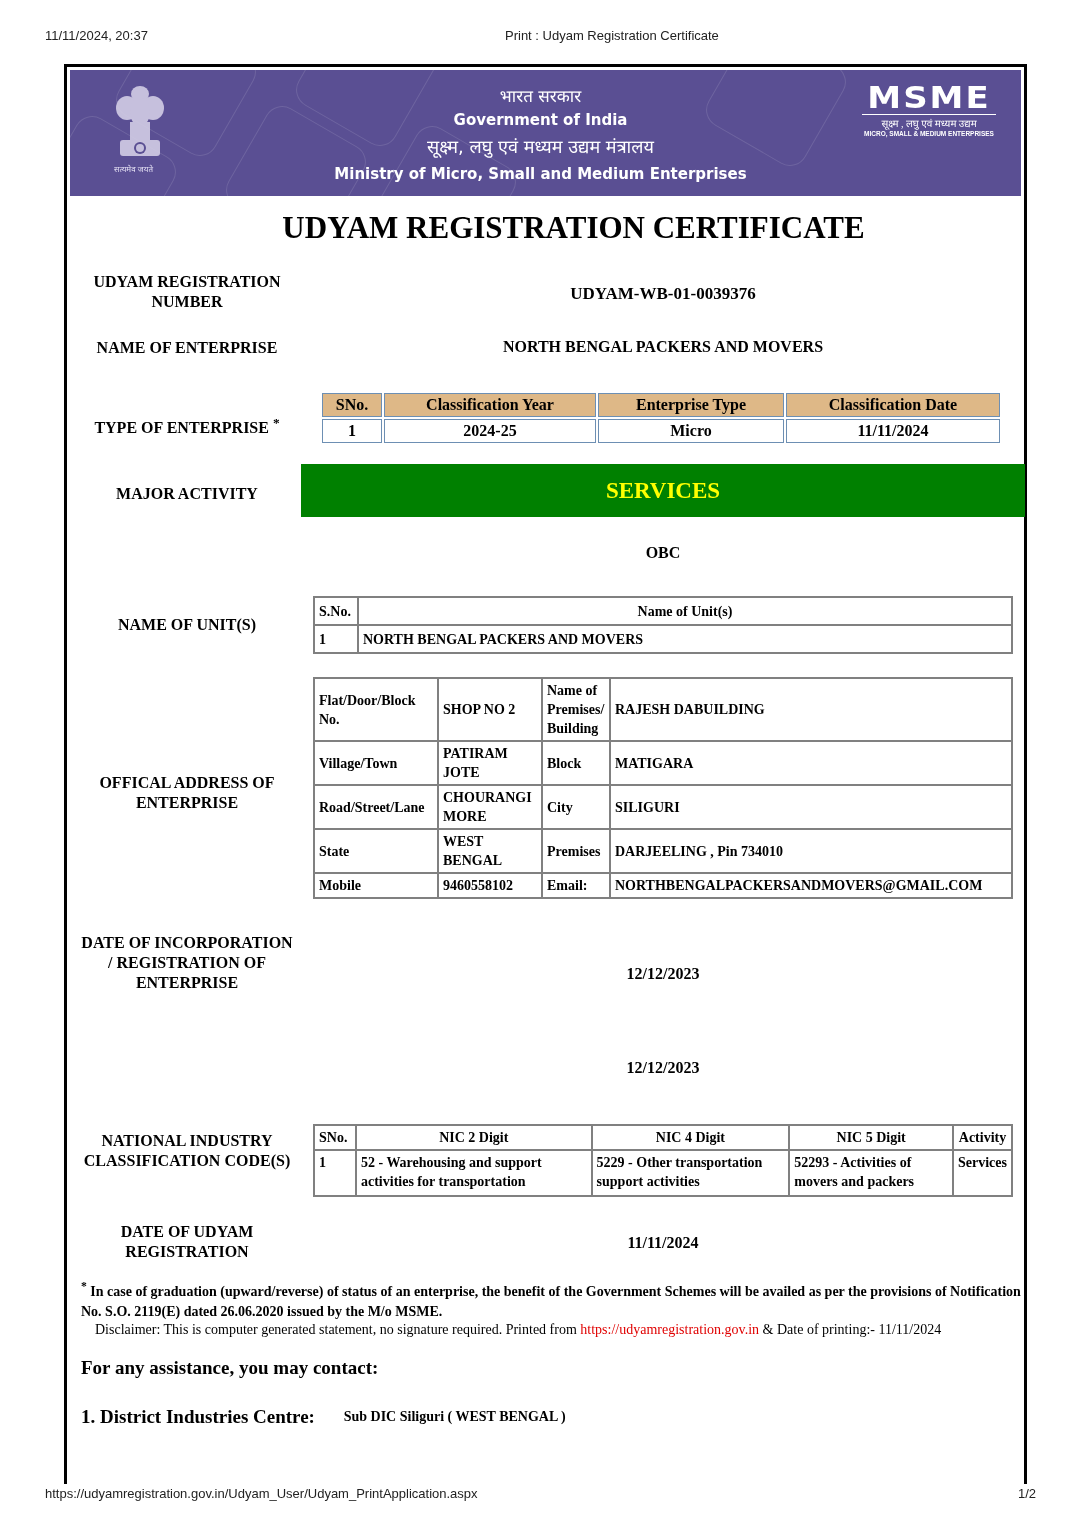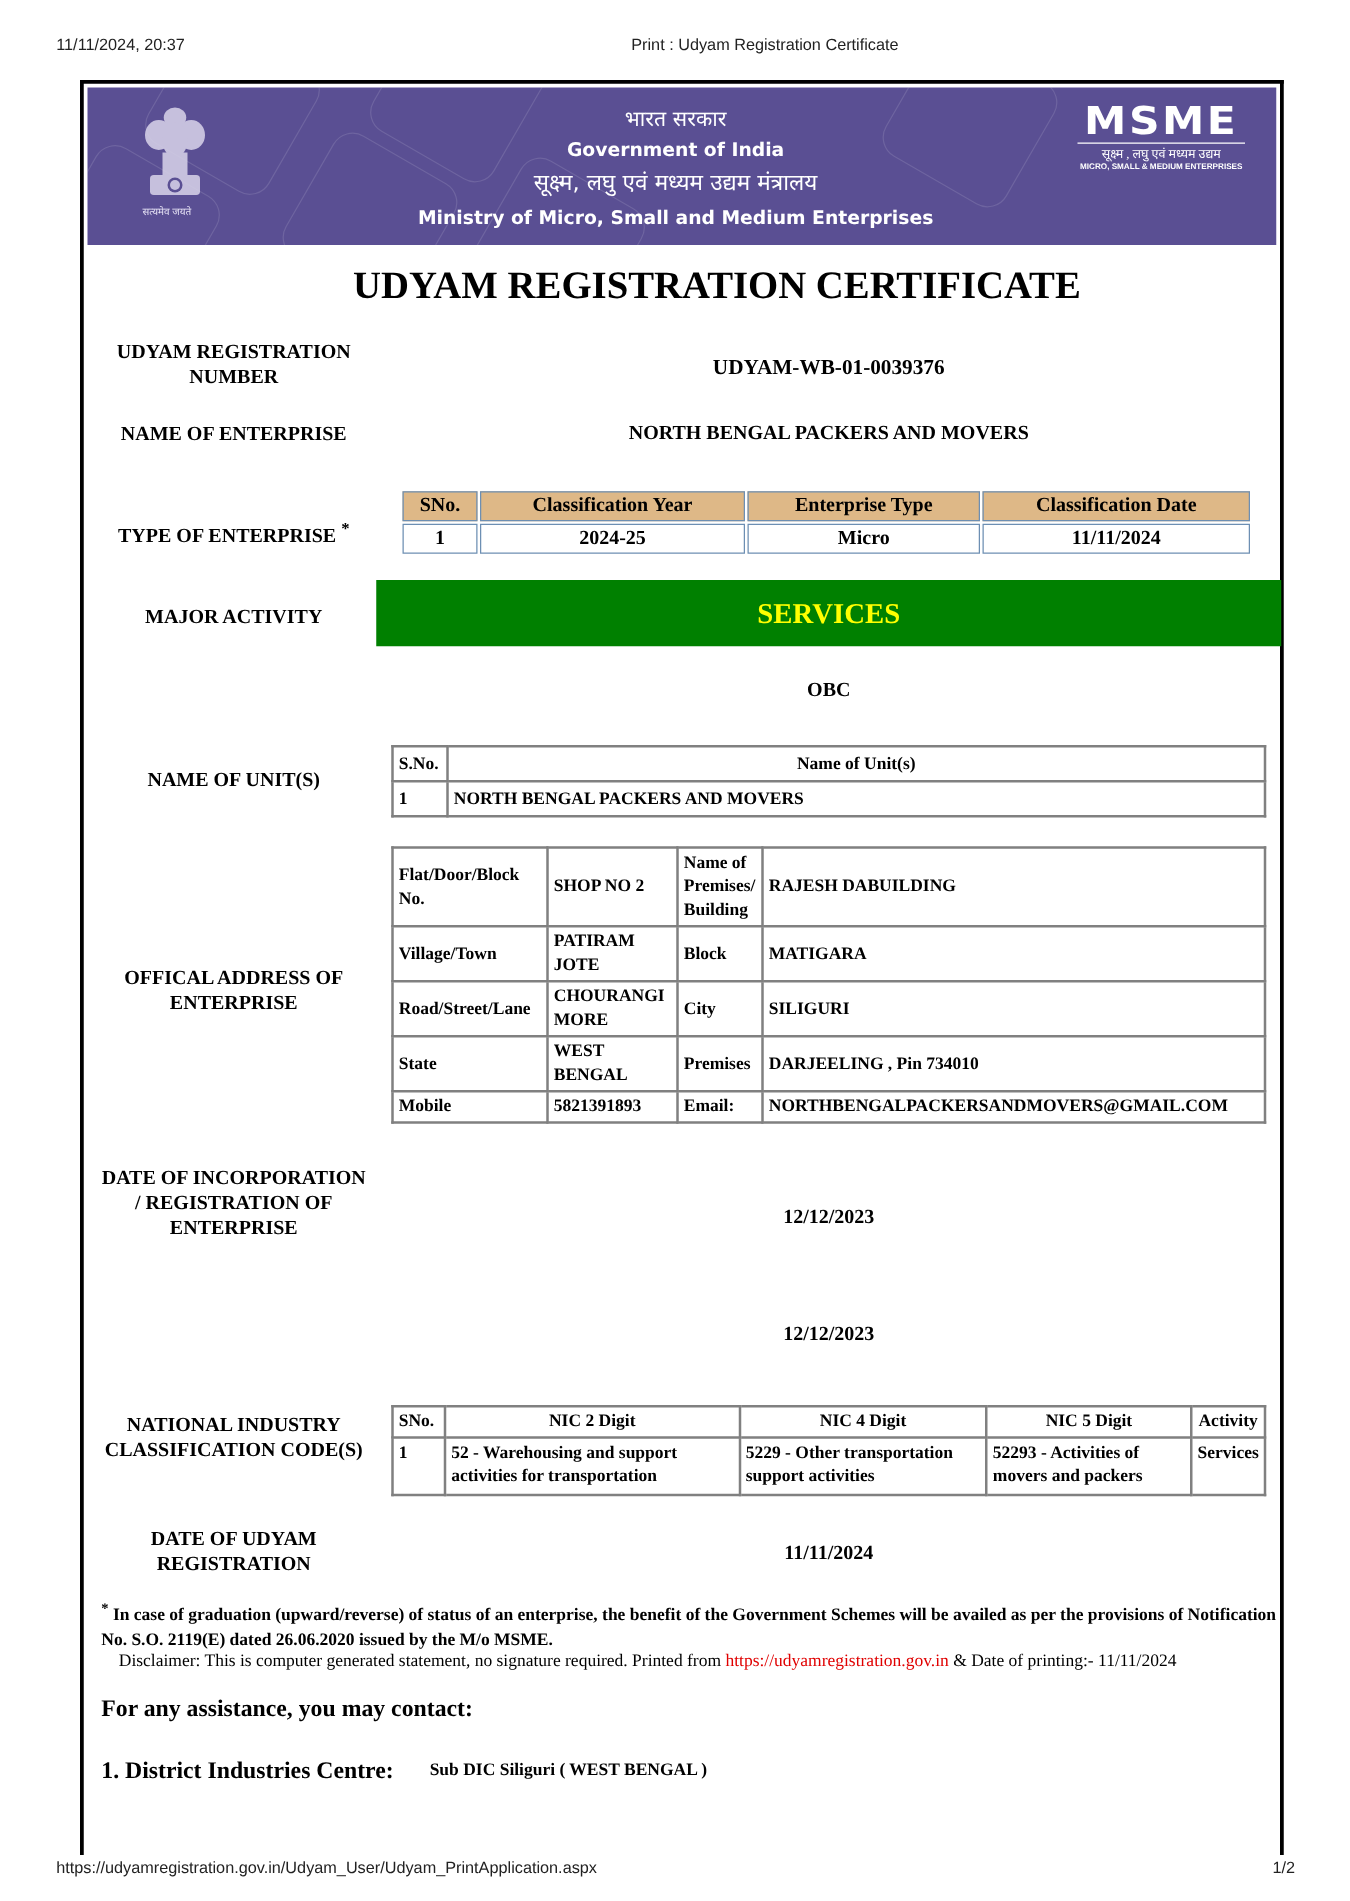--- a/index.html
+++ b/index.html
@@ -172,21 +172,21 @@
       <td>SILIGURI</td>
     </tr>
     <tr style="height:44px;">
       <td>State</td>
       <td>WEST BENGAL</td>
       <td>Premises</td>
       <td>DARJEELING , Pin 734010</td>
     </tr>
     <tr style="height:24px;padding-left:45px;">
       <td>Mobile</td>
-      <td>5821391893</td>
+      <td>9460558102</td>
       <td>Email:</td>
       <td>NORTHBENGALPACKERSANDMOVERS@GMAIL.COM</td>
     </tr>
   </tbody>
     </table>
 
   <div class="lbl" style="top:866px;">DATE OF INCORPORATION / REGISTRATION OF ENTERPRISE</div>
   <div class="val" style="top:898px;">12/12/2023</div>
 
   <div class="val" style="top:992px;">12/12/2023</div>

